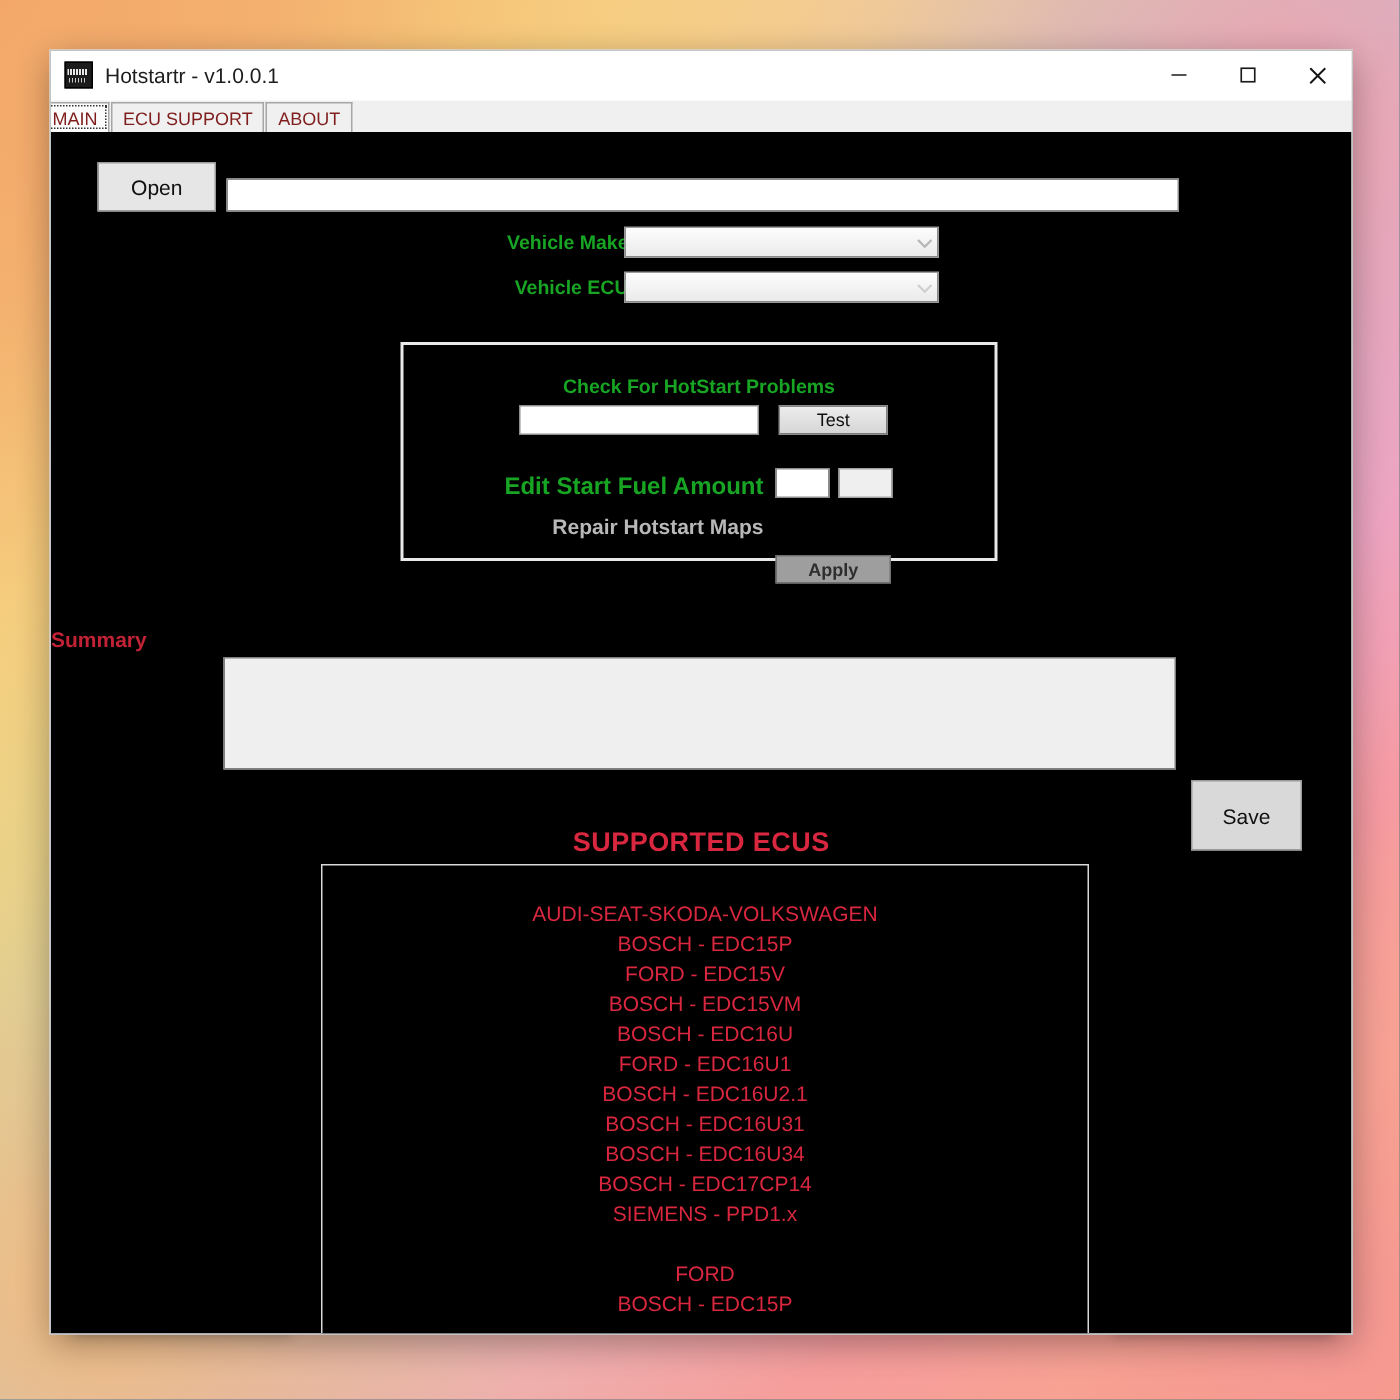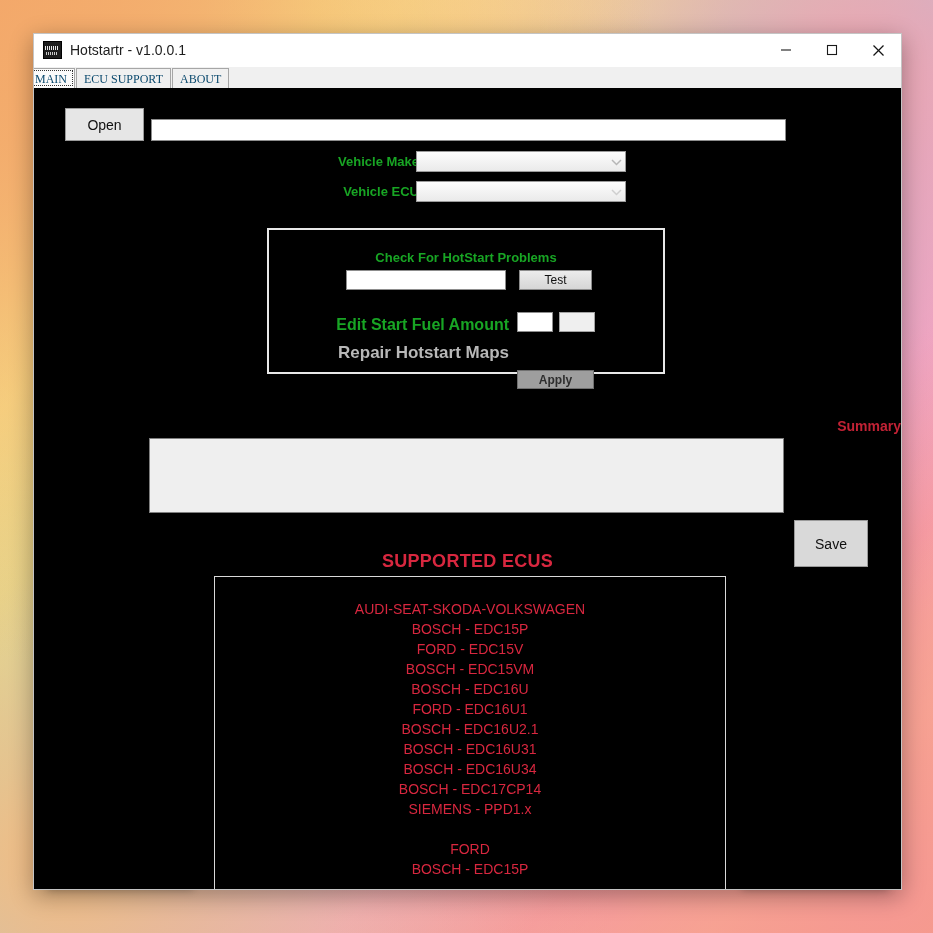--- a/index.html
+++ b/index.html
@@ -160,23 +160,23 @@
   
   #tabstrip {
     height: 21px;
     background: #f0f0f0;
     display: flex;
     align-items: flex-end;
     flex: none;
     padding-left: 0px;
   }
   .tab {
-    font-family: Liberation Serif, serif;
-    font-size: 12px;
-    color: #0c4a6e;
+    font-family: Liberation Sans, sans-serif;
+    font-size: 12px;
+    color: #7f1d1d;
     height: 20px;
     line-height: 20px;
     padding: 0 7px;
     background: #f0f0f0;
     border: 1px solid #a6a6a6;
     border-bottom: none;
     margin-right: 1px;
     white-space: nowrap;
     box-sizing: border-box;
   }
@@ -352,21 +352,21 @@
     border: 1px solid #a3a3a3;
     box-sizing: border-box;
   }
   #label-repair-maps {
     position: absolute;
     left: 20px;
     top: 113px;
     width: 220px;
     text-align: right;
     color: #b8b8b8;
-    font-size: 17px;
+    font-size: 14px;
     font-weight: bold;
     white-space: nowrap;
   }
   #apply-button {
     position: absolute;
     left: 248px;
     top: 110px;
     width: 77px;
     height: 19px;
     background: #9e9e9e;
@@ -380,21 +380,21 @@
     font-weight: bold;
     margin-top: 30px;
   }
 
   
   #summary-title {
     position: absolute;
     left: 0;
     top: 330px;
     width: 100%;
-    text-align: right;
+    text-align: left;
     color: #c22235;
     font-weight: bold;
     font-size: 14px;
   }
   #summary-box {
     position: absolute;
     left: 115px;
     top: 350px;
     width: 635px;
     height: 75px;

